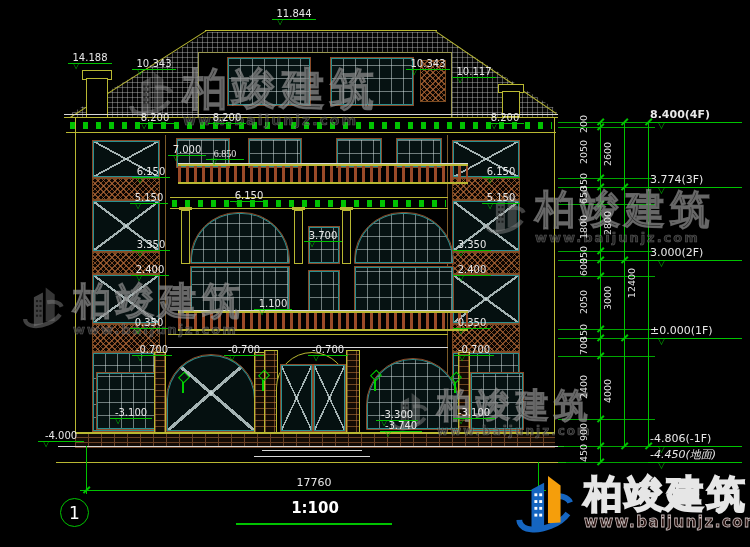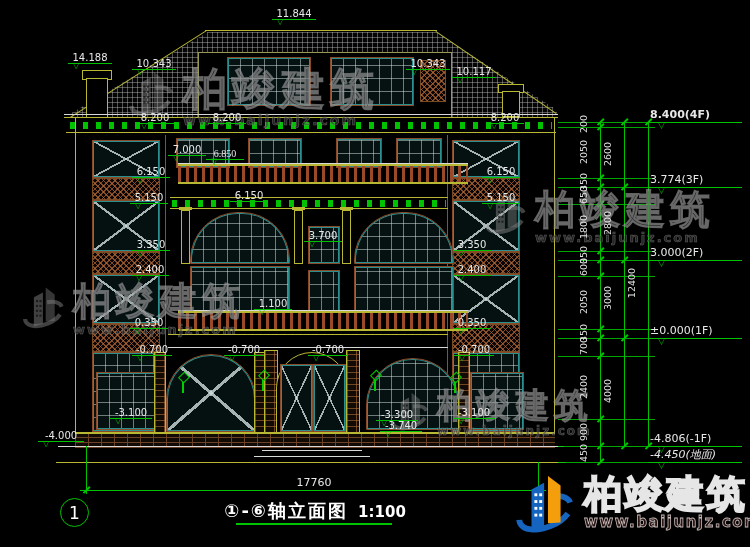--- a/index.html
+++ b/index.html
@@ -169,21 +169,20 @@
   <div class="gv" style="left:538px;top:462px;height:32px;"></div>
   <div class="abs" style="left:80px;top:490px;width:466px;height:1px;background:#00c300;"></div>
   <div class="tk" style="left:82px;top:489px;"></div>
   <div class="tk" style="left:534px;top:489px;"></div>
   <div class="dim17760">17760</div>
 
   <div class="bubble">
       <span>1</span>
     </div>
   <div class="titleblock">
-    <span class="tt">①-⑥轴立面图</span>
     <span class="sc">1:100</span>
   </div>
   <div class="abs" style="left:236px;top:523px;width:156px;height:2px;background:#00c300;"></div>
 
   <div class="wm" style="left:128px;top:66px;">
     <span class="logo-slot" style="width:50px;height:54px;"><svg width="100%" height="100%" viewBox="0 0 64 72" xmlns="http://www.w3.org/2000/svg">
     <ellipse cx="30" cy="46" rx="28" ry="15" fill="none" stroke="rgba(150,150,150,.55)" stroke-width="6" stroke-dasharray="60 42" stroke-dashoffset="-12" transform="rotate(-22 30 46)"></ellipse>
     <polygon points="16,22 29,15 29,60 16,64" fill="rgba(150,150,150,.55)"></polygon>
     <polygon points="33,8 46,18 46,56 33,57" fill="rgba(150,150,150,.45)"></polygon>
     <rect x="19" y="26" width="3" height="3" fill="rgba(30,30,30,.9)"></rect>

